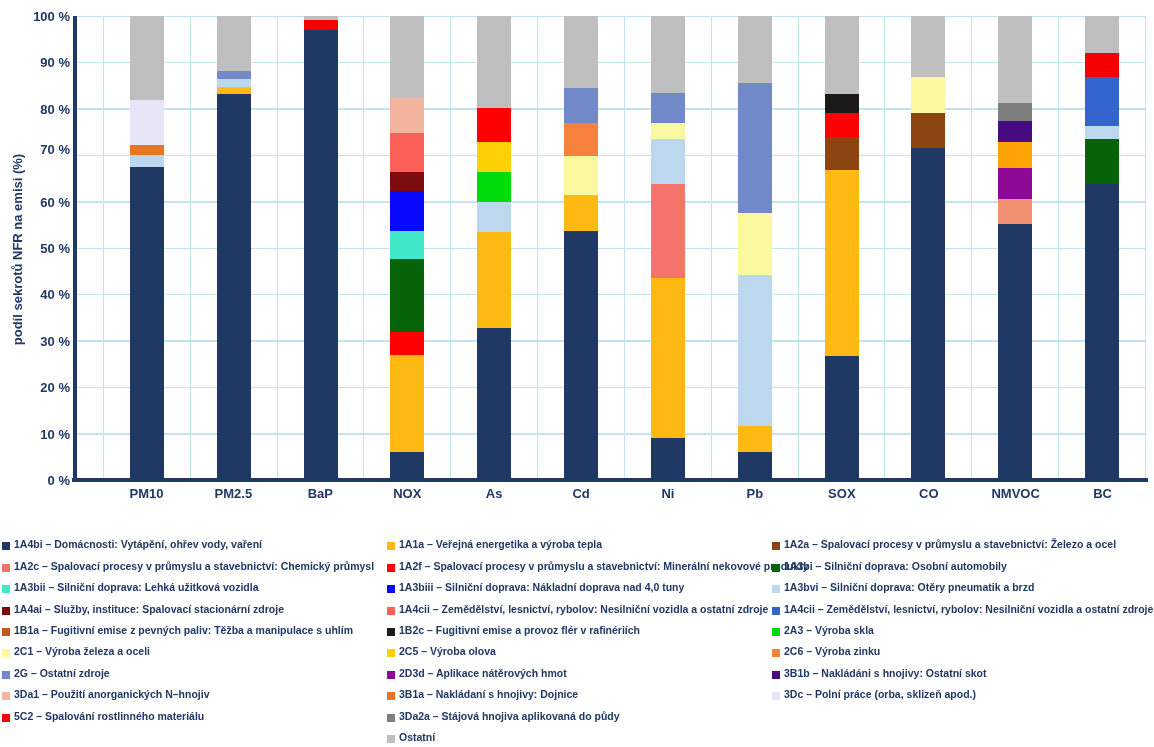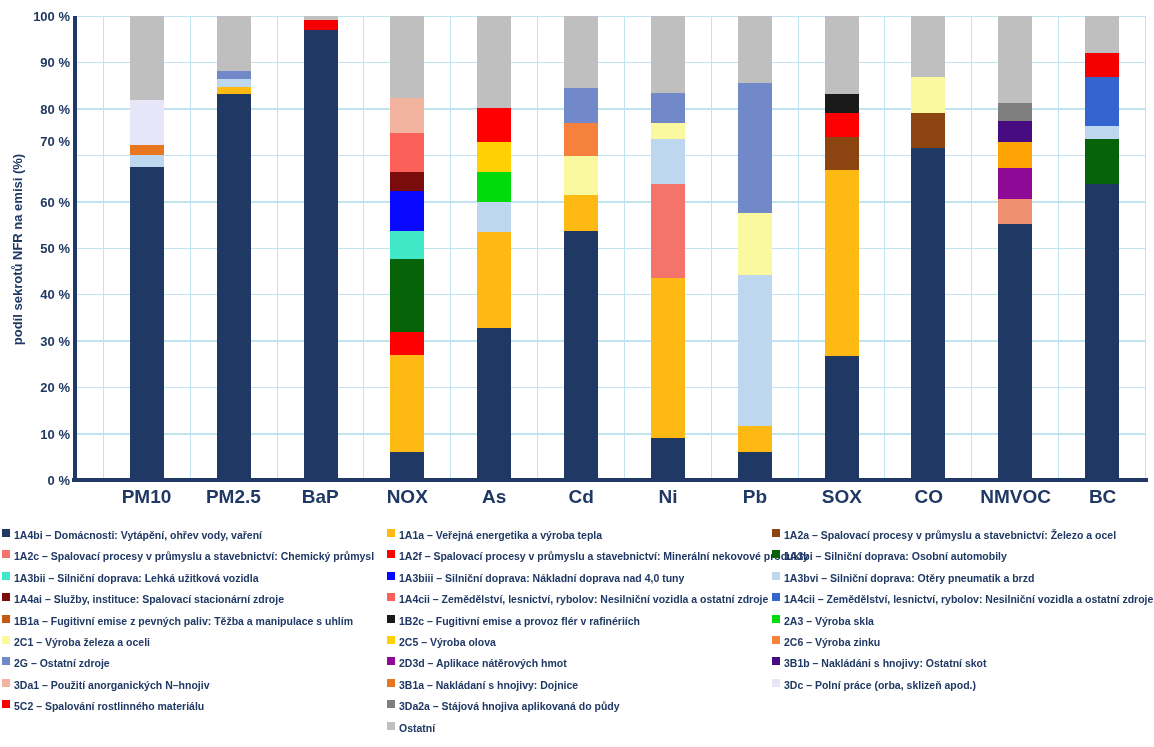--- a/index.html
+++ b/index.html
@@ -19,43 +19,43 @@
          display:flex;box-sizing:border-box;padding-left:26px;}
   .slot{flex:1;position:relative;border-right:1.5px solid #C2E4F0;}
   .slot:first-child{border-left:1.5px solid #C2E4F0;}
   .bar{position:absolute;bottom:0;left:50%;transform:translateX(-50%);
        width:34px;height:100%;display:flex;flex-direction:column-reverse;}
   .seg{width:100%;}
   #x-axis-line{position:absolute;left:72px;top:478px;width:1076px;height:4px;background:#1F3864;}
   #y-axis-line{position:absolute;left:73px;top:16px;width:4px;height:466px;background:#1F3864;}
   #xlabels{position:absolute;left:77px;top:486px;width:1069px;display:flex;
            box-sizing:border-box;padding-left:26px;}
-  .xlabel{flex:1;text-align:center;font-size:19px;font-weight:600;color:#1F3864;}
+  .xlabel{flex:1;text-align:center;font-size:13px;font-weight:600;color:#1F3864;}
   
   #legend{position:absolute;left:0;top:529px;width:1154px;height:218px;}
   .leg-col{position:absolute;top:0;}
   #leg-col-0{left:2px;}  #leg-col-1{left:387px;}  #leg-col-2{left:772px;}
-  .leg-item{height:21.4px;display:flex;align-items:flex-start;white-space:nowrap;}
+  .leg-item{height:21.4px;display:flex;align-items:flex-end;white-space:nowrap;}
   .leg-swatch{width:8px;height:8px;flex:0 0 8px;margin-right:4px;display:inline-block;}
   .leg-text{font-size:10.5px;font-weight:700;color:#1F3864;}
 </style>
 </head>
 <body>
 
 <div id="chart">
   <div id="y-title">podíl sekrotů NFR na emisi (%)</div>
   <div id="yticks">
       <div class="ytick" style="top: 473px;">0 %</div>
       <div class="ytick" style="top: 426.6px;">10 %</div>
       <div class="ytick" style="top: 380.2px;">20 %</div>
       <div class="ytick" style="top: 333.8px;">30 %</div>
       <div class="ytick" style="top: 287.4px;">40 %</div>
       <div class="ytick" style="top: 241px;">50 %</div>
       <div class="ytick" style="top: 194.6px;">60 %</div>
-      <div class="ytick" style="top: 134px;">70 %</div>
+      <div class="ytick" style="top: 142px;">70 %</div>
       <div class="ytick" style="top: 101.8px;">80 %</div>
       <div class="ytick" style="top: 55.4px;">90 %</div>
       <div class="ytick" style="top: 9px;">100 %</div>
     </div>
   <div id="plot">
     <div id="grids">
         <div class="hgrid" style="bottom: calc(10% - 1px);"></div>
         <div class="hgrid" style="bottom: calc(20% - 1px);"></div>
         <div class="hgrid" style="bottom: calc(30% - 1px);"></div>
         <div class="hgrid" style="bottom: calc(40% - 1px);"></div>

